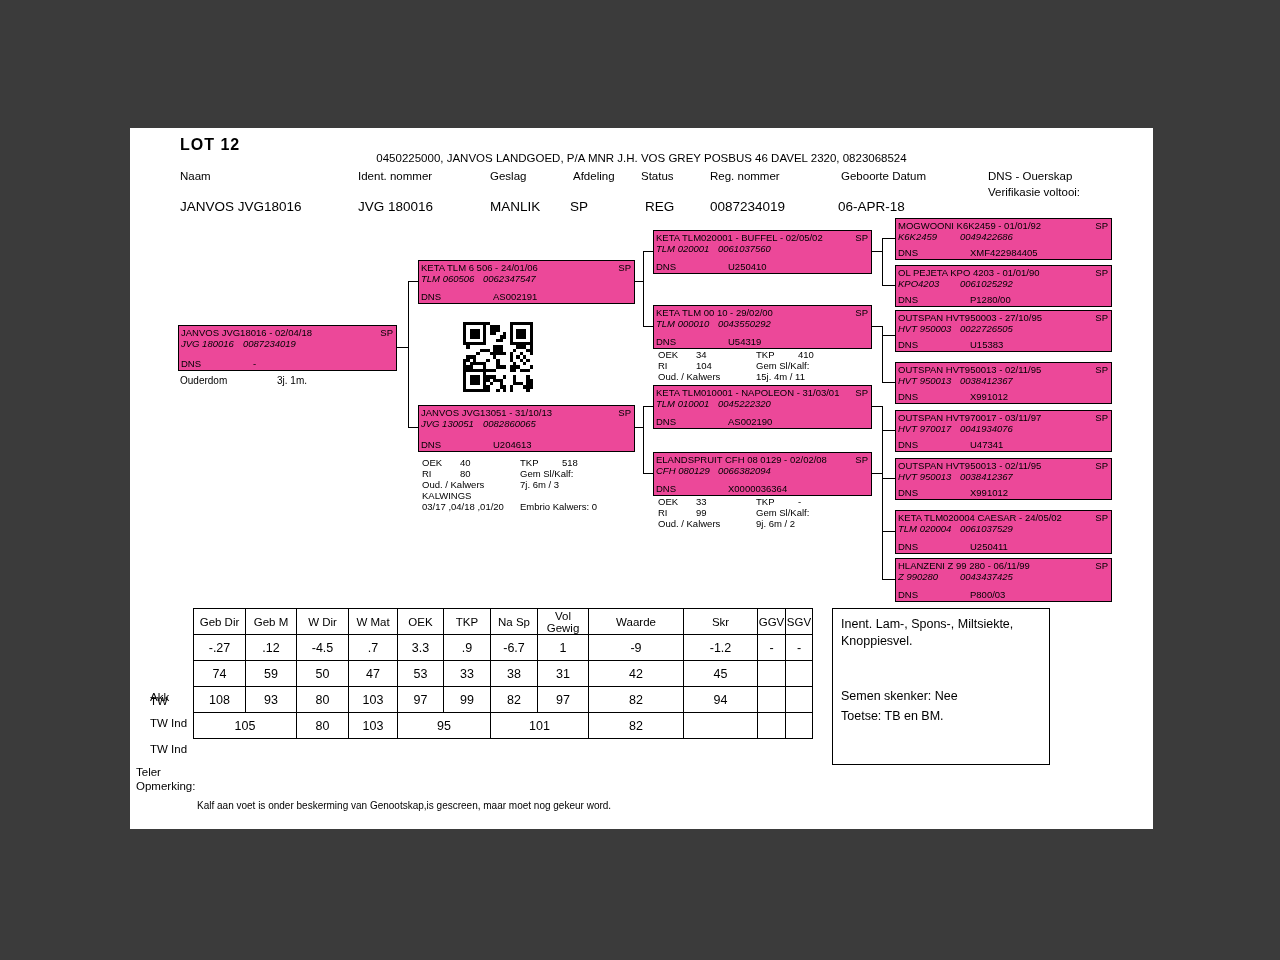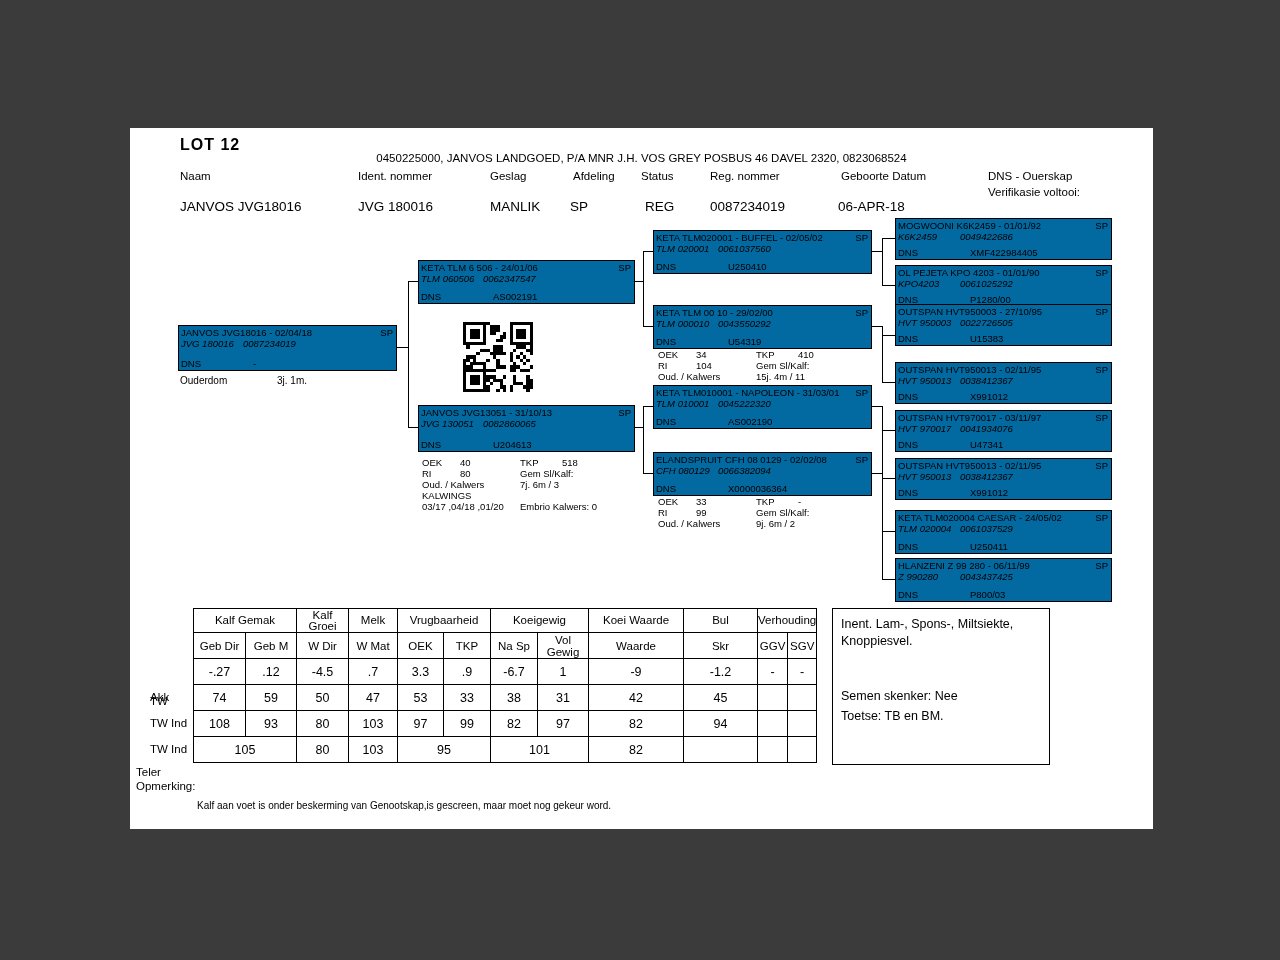--- a/index.html
+++ b/index.html
@@ -6,21 +6,21 @@
   body{width:1280px;height:960px;background:#3b3b3b;font-family:"Liberation Sans",sans-serif;overflow:hidden;}
   .stage{position:relative;width:1280px;height:960px;background:#3b3b3b;}
   .page{position:absolute;left:130px;top:128px;width:1023px;height:701px;background:#ffffff;color:#000;}
   .abs{position:absolute;}
   .lot-title{left:50px;top:8px;font-size:16px;font-weight:bold;letter-spacing:1px;}
   .owner-line{left:0;top:24px;width:100%;text-align:center;font-size:11.5px;}
   .hlabel{top:42px;font-size:11.5px;white-space:nowrap;}
   .hlabel2{top:58px;font-size:11.5px;white-space:nowrap;}
   .hvalue{top:71px;font-size:13.5px;white-space:nowrap;}
   
-  .pbox{position:absolute;border:1px solid #000;font-size:9.5px;line-height:11px;background:#0369a1;}
+  .pbox{position:absolute;border:1px solid #000;font-size:9.5px;line-height:11px;background:#ec4899;}
   .prow{display:flex;justify-content:space-between;padding:1px 3px 0 2px;white-space:nowrap;}
   .pid{position:relative;padding-left:2px;height:11px;white-space:nowrap;font-style:italic;}
   .pid-num{position:absolute;left:64px;}
   .pdns{position:absolute;bottom:1px;left:2px;right:2px;height:11px;white-space:nowrap;}
   .pdns-val{position:absolute;left:72px;}
   .pstats{position:absolute;font-size:9.5px;}
   .sline{position:relative;height:11px;white-space:nowrap;}
   .sline span{position:absolute;white-space:nowrap;}
   .o0{left:0;} .o38{left:38px;} .o98{left:98px;} .o140{left:140px;}
   .cl{position:absolute;background:#000;}
@@ -359,21 +359,21 @@
       <div class="pdns"><span>DNS</span><span class="pdns-val">XMF422984405</span></div>
     </div>
     <div class="pbox" style="left:765px;top:137px;width:215px;height:40px">
       <div class="prow">
           <span>OL PEJETA KPO 4203 - 01/01/90</span>
           <span>SP</span>
         </div>
       <div class="pid"><span>KPO4203</span><span class="pid-num">0061025292</span></div>
       <div class="pdns"><span>DNS</span><span class="pdns-val">P1280/00</span></div>
     </div>
-    <div class="pbox" style="left:765px;top:176px;width:215px;height:40px">
+    <div class="pbox" style="left:765px;top:182px;width:215px;height:40px">
       <div class="prow">
           <span>OUTSPAN HVT950003 - 27/10/95</span>
           <span>SP</span>
         </div>
       <div class="pid"><span>HVT 950003</span><span class="pid-num">0022726505</span></div>
       <div class="pdns"><span>DNS</span><span class="pdns-val">U15383</span></div>
     </div>
     <div class="pbox" style="left:765px;top:234px;width:215px;height:40px">
       <div class="prow">
           <span>OUTSPAN HVT950013 - 02/11/95</span>
@@ -429,30 +429,20 @@
         <col style="width:46px">
           <col style="width:47px">
           <col style="width:47px">
           <col style="width:51px">
         <col style="width:95px">
           <col style="width:74px">
           <col style="width:28px">
           <col style="width:27px">
       </colgroup>
       <tbody>
-          <tr class="gh">
-        <th colspan="2">Kalf Gemak</th>
-        <th>Kalf Groei</th>
-        <th>Melk</th>
-        <th colspan="2">Vrugbaarheid</th>
-        <th colspan="2">Koeigewig</th>
-        <th class="nowrap">Koei Waarde</th>
-        <th>Bul</th>
-        <th colspan="2" class="nowrap">Verhouding</th>
-      </tr>
       <tr class="sh">
         <th>Geb Dir</th>
         <th>Geb M</th>
         <th>W Dir</th>
         <th>W Mat</th>
         <th>OEK</th>
         <th>TKP</th>
         <th>Na Sp</th>
         <th>Vol Gewig</th>
         <th>Waarde</th>

